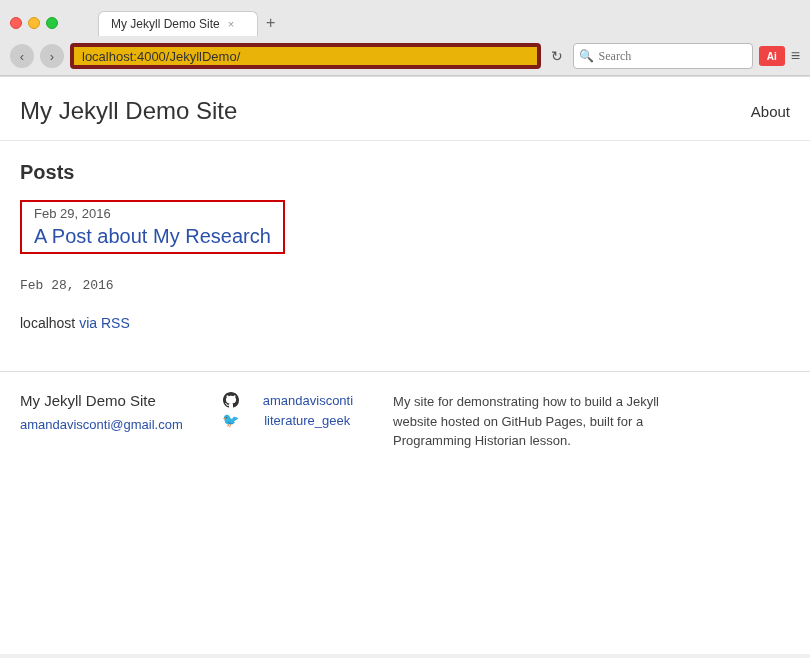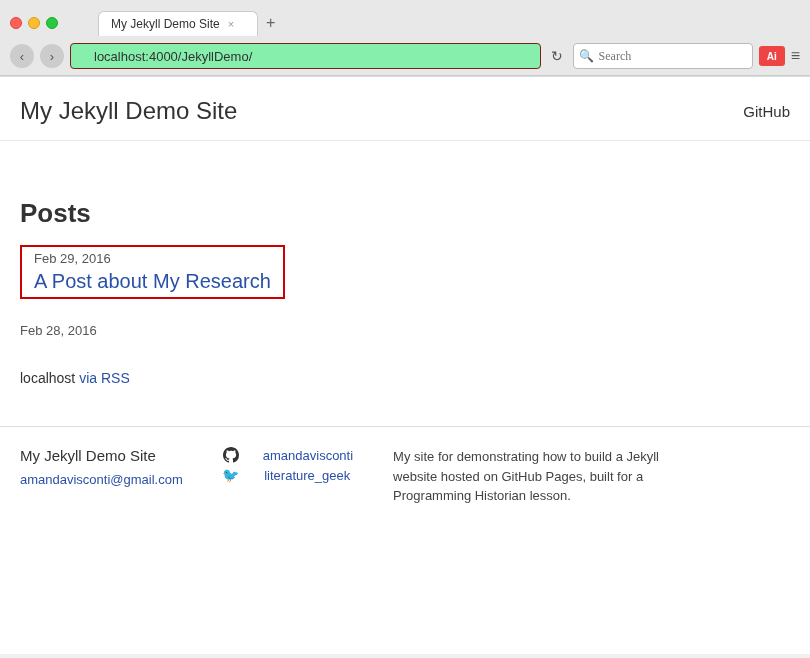--- a/index.html
+++ b/index.html
@@ -93,25 +93,25 @@
       display: flex;
       align-items: center;
       justify-content: center;
       font-size: 13px;
       color: #555;
     }
 
     .url-input {
       flex: 1;
       height: 26px;
-      border: 1px solid #7f1d1d;
+      border: 4px solid #7f1d1d;
       border-radius: 4px;
-      padding: 0 23px;
-      font-size: 13px;
-      background: #86efac;
+      padding: 0 8px;
+      font-size: 13px;
+      background: #eab308;
       color: #333;
     }
 
     .refresh-btn {
       background: none;
       border: none;
       font-size: 14px;
       color: #555;
       cursor: pointer;
       padding: 2px 4px;
@@ -192,25 +192,24 @@
       color: #333;
       text-decoration: none;
       cursor: pointer;
     }
 
     .main-content {
       padding: 20px 20px;
     }
 
     .posts-heading {
-      font-size: 26px;
+      font-size: 20px;
       font-weight: bold;
       color: #333;
       margin-bottom: 16px;
-      margin-top: 37px;
     }
 
     .post-item {
       margin-bottom: 20px;
     }
 
     .post-item.highlighted {
       border: 2px solid #cc0000;
       padding: 4px 12px;
       display: inline-block;
@@ -224,22 +223,23 @@
     }
 
     .post-link {
       font-size: 20px;
       color: #2a50a8;
       text-decoration: none;
       cursor: pointer;
     }
 
     .post-item-2 {
-      margin-bottom: 32px;
+      margin-bottom: 22px;
       margin-top: 4px;
+      font-family: Liberation Mono, monospace;
     }
 
     .subscribe-line {
       font-size: 14px;
       color: #333;
       margin-top: 8px;
     }
 
     .rss-link {
       color: #2a50a8;
@@ -337,21 +337,21 @@
     </div>
     <button class="menu-btn">
       <span>≡</span>
     </button>
   </div>
 </div>
 
 <div class="page-wrapper">
   <header class="site-header">
     <h1 class="site-title">My Jekyll Demo Site</h1>
-    <a class="nav-about">GitHub</a>
+    <a class="nav-about">About</a>
   </header>
 
   <main class="main-content">
     <h2 class="posts-heading">Posts</h2>
 
     
     <div class="post-item highlighted">
       <div class="post-date">Feb 29, 2016</div>
       <a class="post-link">A Post about My Research</a>
     </div>

